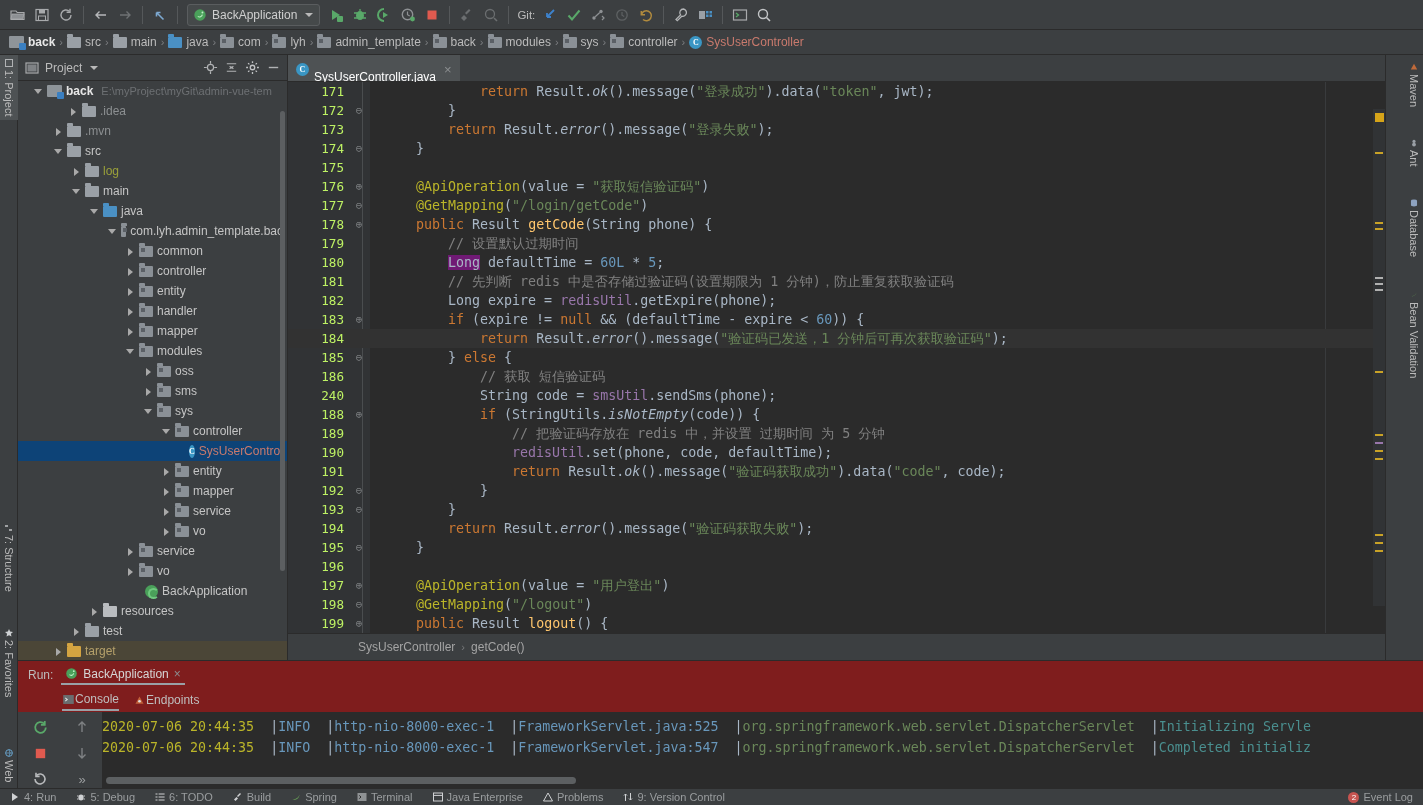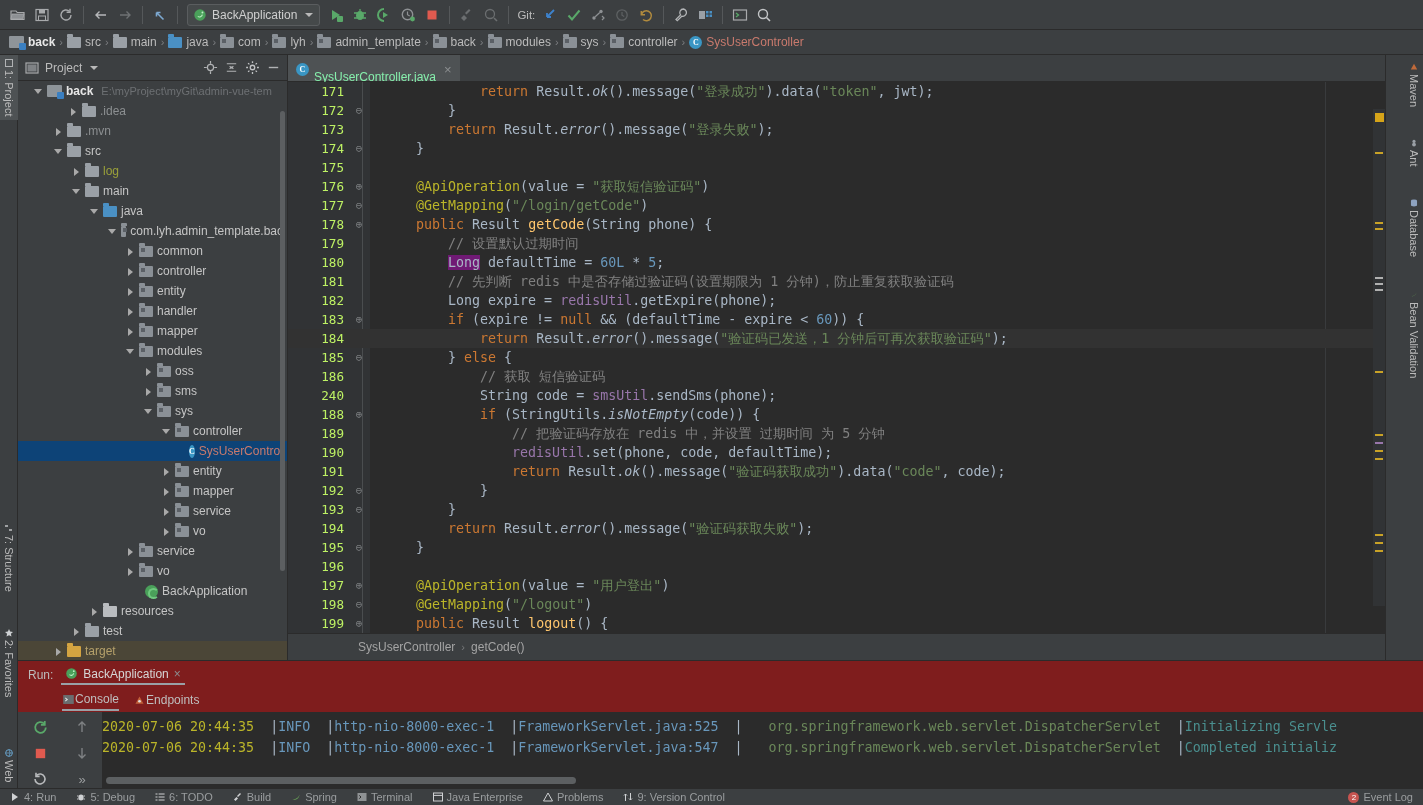--- a/index.html
+++ b/index.html
@@ -118,21 +118,21 @@
 
   .scrollv{ position:absolute; right:2px; top:30px; width:5px; height:460px;
             background:#5c5f61; border-radius:3px; }
 
   
   .editor{ position:absolute; left:288px; top:55px; width:1097px; height:605px; background:#2b2b2b; }
   .tabsrow{ position:absolute; left:0; top:0; width:100%; height:27px; background:#3c3f41;
             border-bottom:1px solid #2b2b2b; display:flex; align-items:flex-end;}
   .etab{ height:26px; display:flex; align-items:center; gap:5px; padding:0 8px;
          background:#4e5254; border-top:2px solid #4e5254; font-size:12px; }
-  .etab .name{ color:#86efac;margin-top:16px; }
+  .etab .name{ color:#ffffff;margin-top:16px; }
   .etab .x{ color:#8b8e90; font-size:13px; margin-left:3px; }
 
   .codearea{ position:absolute; left:0; top:27px; right:0; bottom:27px;
              background:#2b2b2b; overflow:hidden; }
   .gutter{ position:absolute; left:0; top:0; width:82px; height:100%; background:#313335; }
   .vline{ position:absolute; left:1037px; top:0; width:1px; height:100%; background:#393b3d; }
   .vline2{ position:absolute; left:74px; top:0; width:1px; height:100%; background:#4a4d4f; }
 
   .code{ position:absolute; left:0; top:0; width:100%; height:100%;
          font-family:"DejaVu Sans Mono", monospace; font-size:13.3px; line-height:19px;}
@@ -192,21 +192,21 @@
   .ctoolbar2{ position:absolute; left:44px; top:0; width:40px; bottom:0; background:#3c3f41; }
   .cbtn{ width:22px;height:22px;margin:4px auto 0 auto;display:flex;align-items:center;justify-content:center;}
   .logs{ position:absolute; left:84px; top:0; right:0; bottom:0; overflow:hidden;
          font-family:"DejaVu Sans Mono", monospace; font-size:13.3px; line-height:21px; padding-top:4px;}
   .logline{ white-space:pre; }
   .lg-ts{ color:#bbb529; }
   .lg-sep{ color:#a9b7c6; }
   .lg-info{ color:#6897bb; }
   .lg-thread{ color:#6897bb; }
   .lg-file{ color:#6897bb; }
-  .lg-cls{ color:#6a8759;margin-left:26px; }
+  .lg-cls{ color:#6a8759; }
   .lg-msg{ color:#4a8f8f; }
   .hscroll{ position:absolute; left:88px; bottom:4px; width:470px; height:7px;
             background:#5c5f61; border-radius:4px; }
 
   
   .statusbar{ position:absolute; left:0; bottom:0; width:1423px; height:17px;
               background:#3c3f41; display:flex; align-items:center; gap:0px;
               font-size:11px; color:#9a9d9f; border-top:1px solid #2b2b2b; }
   .sbitem{ display:flex; align-items:center; gap:4px; padding:0 10px; height:17px; }
   .sbspacer{ flex:1; }

